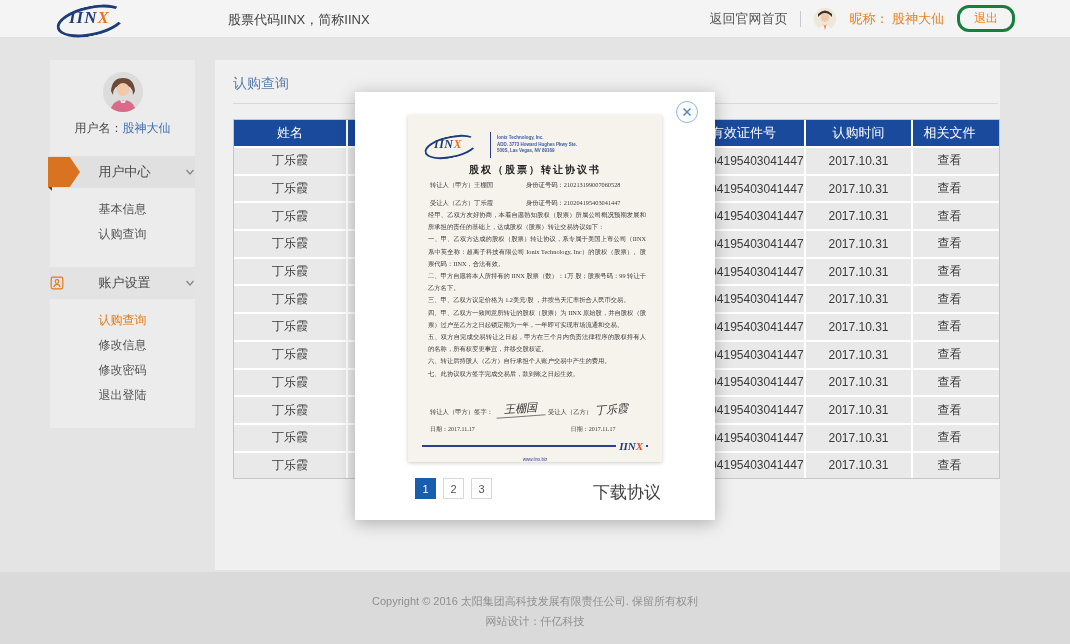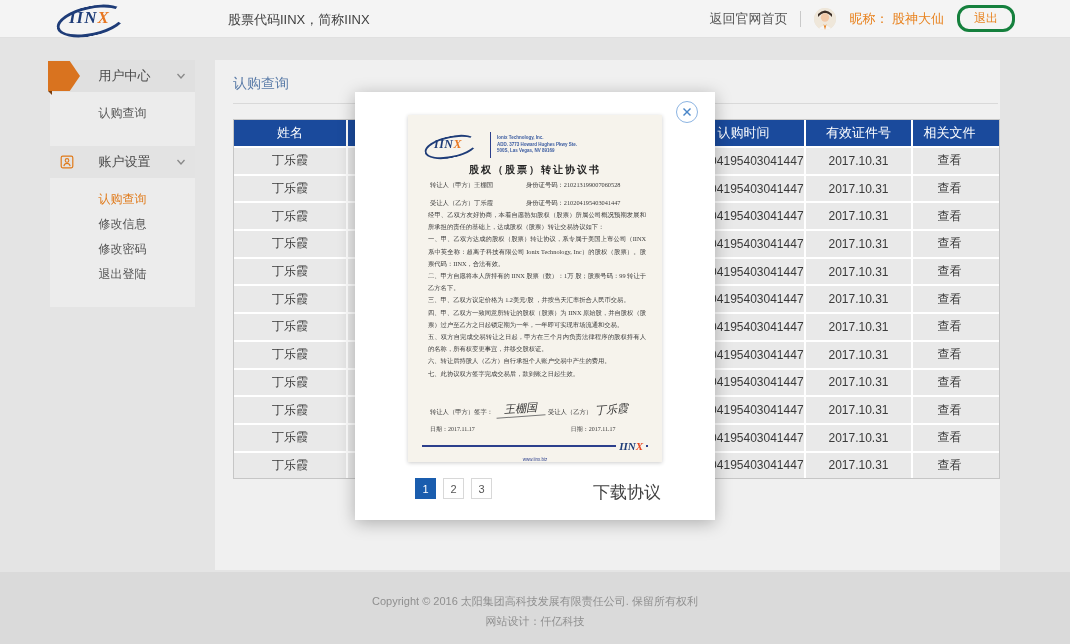--- a/index.html
+++ b/index.html
@@ -21,21 +21,21 @@
   .tb-divider{width:1px;height:16px;background:#c9c9c9;}
   .avatar-sm{width:22px;height:22px;border-radius:50%;overflow:hidden;background:#e9e2d6;}
   .nickname{font-size:13px;color:#e8821e;}
   .logout-btn{font-size:12px;color:#e8821e;border:3px solid #15803d;border-radius:12px;padding:2px 14px;background:transparent;cursor:pointer;}
   
   .sidebar{position:absolute;left:50px;top:60px;width:145px;background:#ececec;padding-bottom:14px;z-index:1;}
   .profile{height:84px;text-align:center;}
   .avatar-lg{width:40px;height:40px;border-radius:50%;overflow:hidden;background:#dcdcdc;margin:12px auto 8px;}
   .username{font-size:12px;color:#4a4a4a;}
   .username .uname{color:#3f6fb5;}
-  .menu-row{position:relative;height:32px;background:#e0e0e0;display:flex;align-items:center;justify-content:center;gap:25px;cursor:pointer;}
+  .menu-row{position:relative;height:32px;background:#e0e0e0;display:flex;align-items:center;justify-content:space-between;gap:25px;cursor:pointer;}
   .menu-row.second{background:#e3e3e3;margin-top:14px;}
   .menu-label{font-size:13px;color:#4a4a4a;}
   .ribbon{position:absolute;left:-2px;top:1px;width:32px;height:30px;background:#d9731f;clip-path:polygon(0 0,68% 0,100% 50%,68% 100%,0 100%);}
   .ribbon-fold{position:absolute;left:-2px;top:31px;width:4px;height:4px;background:#7c3f0e;clip-path:polygon(0 0,100% 0,100% 100%);}
   .submenu{padding:9px 0 6px;}
   .submenu-item{font-size:12px;color:#555;text-align:center;padding:4px 0;cursor:pointer;}
   .submenu-item.active{color:#e07a1a;}
   .chev{width:10px;height:10px;}
   
   .main{position:absolute;left:215px;top:60px;width:785px;height:510px;background:#f0f0f0;z-index:1;}
@@ -112,35 +112,48 @@
         <path d="M3.5 22 q7.5 -9 15 0 z" fill="#f5f5f5"></path>
         <path d="M9.5 16 l1.5 2 l1.5 -2 l-1.5 6 z" fill="#e8821e"></path>
       </svg>
     </span>
     <span class="nickname">昵称： 股神大仙</span>
     <button class="logout-btn">退出</button>
   </div>
 </div>
 
 <div class="sidebar">
+  <div class="profile">
+    <div class="avatar-lg">
+      <svg width="40" height="40" viewBox="0 0 40 40">
+        <circle cx="20" cy="20" r="20" fill="#dcdcdc"></circle>
+        <path d="M8 19 q1 -13 12 -13 q11 0 12 13 l-2 4 q0 -10 -10 -10 q-10 0 -10 10 z" fill="#6b4a3a"></path>
+        <circle cx="20" cy="17.5" r="6.5" fill="#f2c9a8"></circle>
+        <path d="M7 40 q2 -12 13 -12 q11 0 13 12 z" fill="#d96a8a"></path>
+        <path d="M17 27 q3 3 6 0 l-1 4 h-4 z" fill="#f7dfe6"></path>
+      </svg>
+    </div>
+    <div class="username"><span>用户名：</span><span class="uname">股神大仙</span></div>
+  </div>
 
   <div class="menu-row">
     <span class="ribbon"></span>
     <span class="ribbon-fold"></span>
     <svg width="14" height="14" viewBox="0 0 14 14">
       <circle cx="7" cy="4.5" r="2.6" fill="none" stroke="#e07a1a" stroke-width="1.2"></circle>
       <path d="M1.8 13 q1 -4.5 5.2 -4.5 q4.2 0 5.2 4.5" fill="none" stroke="#e07a1a" stroke-width="1.2"></path>
     </svg>
     <span class="menu-label">用户中心</span>
     <svg class="chev" viewBox="0 0 10 10">
       <polyline points="1.5,3 5,7 8.5,3" fill="none" stroke="#888" stroke-width="1.3"></polyline>
     </svg>
   </div>
   <div class="submenu">
 
+  <div class="submenu-item">基本信息</div>
       <div class="submenu-item">认购查询</div>
     </div>
 
   <div class="menu-row second">
     <svg width="14" height="14" viewBox="0 0 14 14">
       <rect x="1.2" y="1.2" width="11.6" height="11.6" rx="1.5" fill="none" stroke="#e07a1a" stroke-width="1.2"></rect>
       <circle cx="7" cy="5.4" r="1.8" fill="none" stroke="#e07a1a" stroke-width="1.1"></circle>
       <path d="M3.8 11.2 q0.8 -2.8 3.2 -2.8 q2.4 0 3.2 2.8" fill="none" stroke="#e07a1a" stroke-width="1.1"></path>
     </svg>
     <span class="menu-label">账户设置</span>
@@ -158,22 +171,22 @@
 </div>
 
 <div class="main">
   <div class="page-title">认购查询</div>
   <div class="title-divider"></div>
   <div class="table">
     <div class="thead">
 
     <div class="cell">姓名</div>
         <div class="cell"></div>
+        <div class="cell">有效证件号</div>
         <div class="cell">认购时间</div>
-        <div class="cell">有效证件号</div>
         <div class="cell">相关文件</div>
       </div>
     <div>
 
         <div class="trow">
           <div class="cell">丁乐霞</div>
           <div class="cell"></div>
           <div class="cell">210204195403041447</div>
           <div class="cell">2017.10.31</div>
           <div class="cell action">查看</div>

